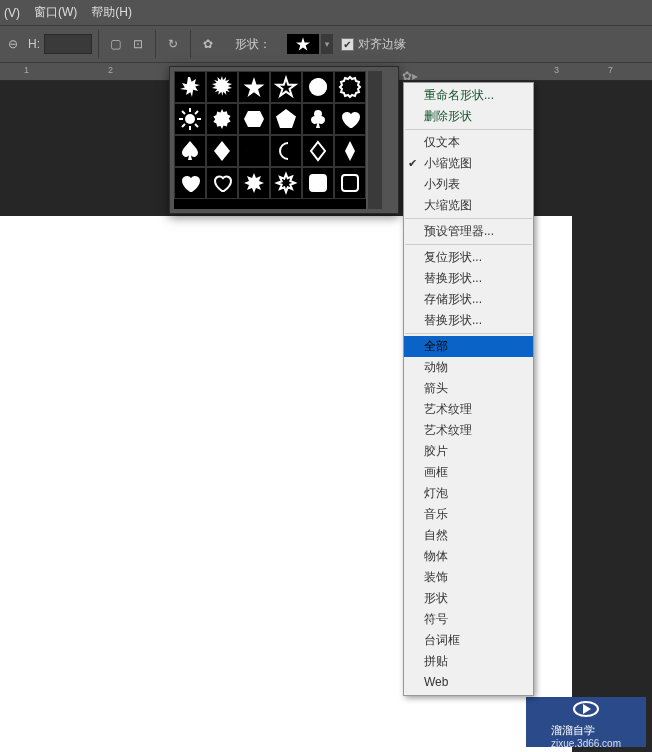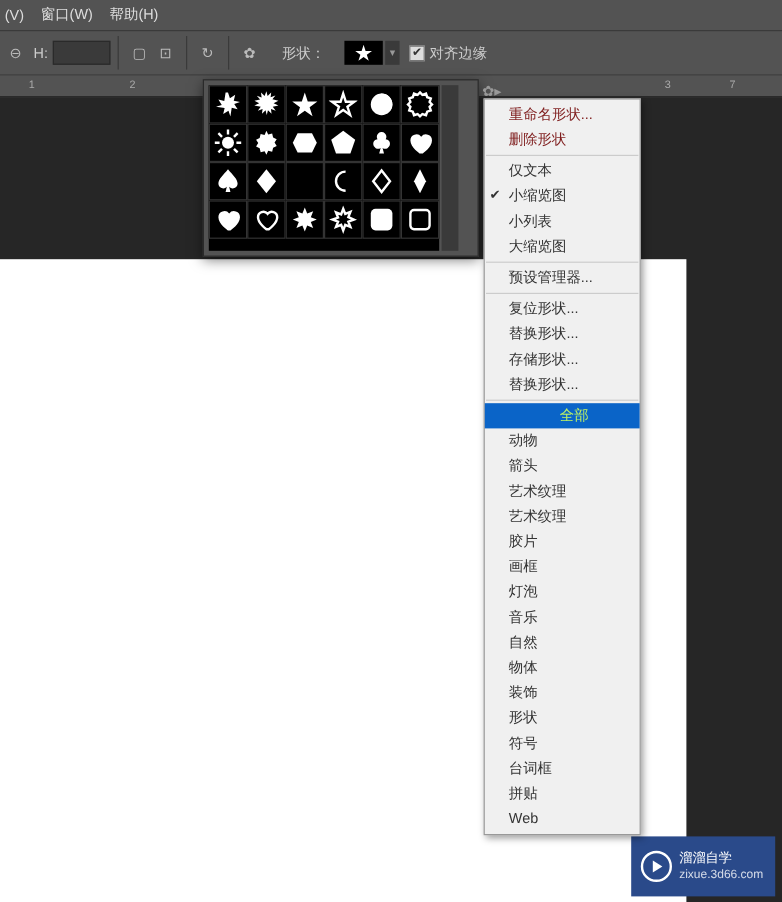--- a/index.html
+++ b/index.html
@@ -27,27 +27,27 @@
 .shape-panel { position: absolute; left: 169px; top: 66px; width: 230px; height: 148px; background: #535353; border: 1px solid #2a2a2a; box-shadow: 0 3px 10px rgba(0,0,0,0.5); z-index: 10; padding:4px; display:flex; }
 .shape-grid { width: 192px; display: grid; grid-template-columns: repeat(6, 32px); grid-auto-rows: 32px; gap: 0; background:#000; }
 .shape-cell { width: 32px; height: 32px; background: #000; display: flex; align-items: center; justify-content: center; border:1px solid #333; }
 .shape-cell svg { width: 24px; height: 24px; fill: #fff; }
 .shape-cell.outline svg { fill:none; stroke:#fff; stroke-width:2; }
 .shape-scroll { width: 14px; background:#3a3a3a; margin-left:2px; }
 .gear { position:absolute; right:-20px; top:2px; color:#999; font-size:12px; display:flex;align-items:center; }
 
 .ctx-menu { position: absolute; left: 403px; top: 82px; width: 131px; background: #f0f0f0; border: 1px solid #999; box-shadow: 2px 2px 6px rgba(0,0,0,0.4); z-index: 20; font-size: 12px; color: #333; padding: 2px 0; }
 .ctx-item { height: 21px; line-height: 21px; padding-left: 20px; cursor: default; position: relative; }
-.ctx-item.disabled { color: #7f1d1d; }
+.ctx-item.disabled { color: #14532d; }
 .ctx-sep { height: 1px; background: #ccc; margin: 2px 1px; }
 .ctx-check { position: absolute; left: 4px; font-size: 11px; }
-.ctx-highlight { background: #0a64c8; color: #bef264; text-align: center; }
+.ctx-highlight { background: #0a64c8; color: #000000; }
 .red-box { position: absolute; border: 2px solid #e02020; pointer-events: none; }
 
-.watermark { position:absolute; right:6px; bottom:5px; width:120px; height:50px; background:#2a4a8a; color:#fff; display:flex; align-items:center; padding:4px 8px; font-size:12px; gap:6px; z-index:5; }
+.watermark { position:absolute; right:6px; bottom:5px; width:120px; height:50px; background:#2a4a8a; color:#fff; display:flex; align-items:center; padding:4px 8px; font-size:12px; gap:6px; z-index:5;flex-direction:column; }
 .watermark .play { width:26px;height:26px;border:2px solid #fff;border-radius:50%;display:flex;align-items:center;justify-content:center; }
 .watermark .txt { line-height:1.3; font-size:11px; }
 </style>
 </head>
 <body>
 
 <div class="menubar">
   <span>(V)</span>
   <span>窗口(W)</span>
   <span>帮助(H)</span>

